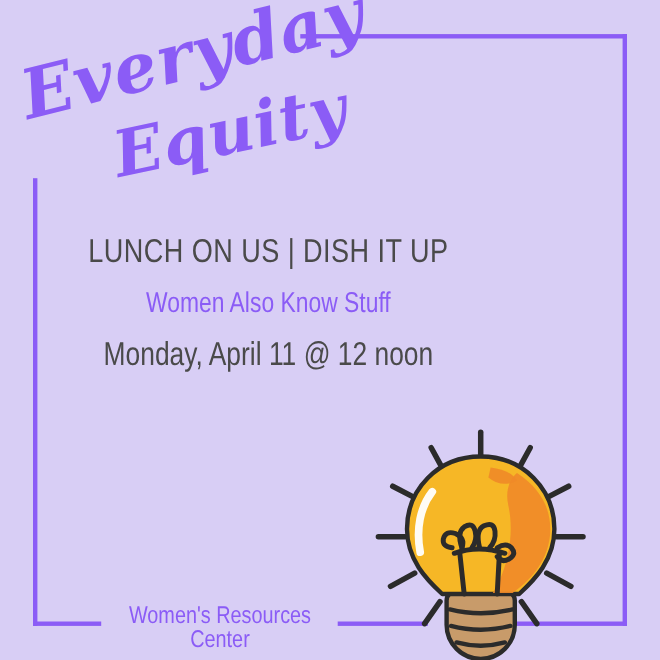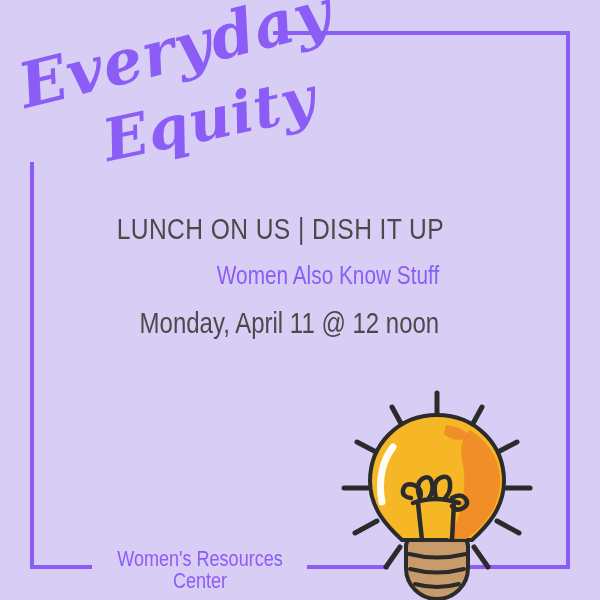--- a/index.html
+++ b/index.html
@@ -63,21 +63,21 @@
     transform: rotate(-12deg);
     transform-origin: left bottom;
   }
 
   
   .center-text {
     position: absolute;
     left: 0;
     top: 212px;
     width: 488px;
-    text-align: right;
+    text-align: center;
   }
   .headline {
     font-family: "Liberation Sans Narrow", "Liberation Sans", sans-serif;
     font-size: 30px;
     font-weight: 400;
     letter-spacing: 0.5px;
     color: #4a4a4a;
     transform: scaleX(0.82);
     margin: 0 0 16px 0;
     line-height: 1.1;

